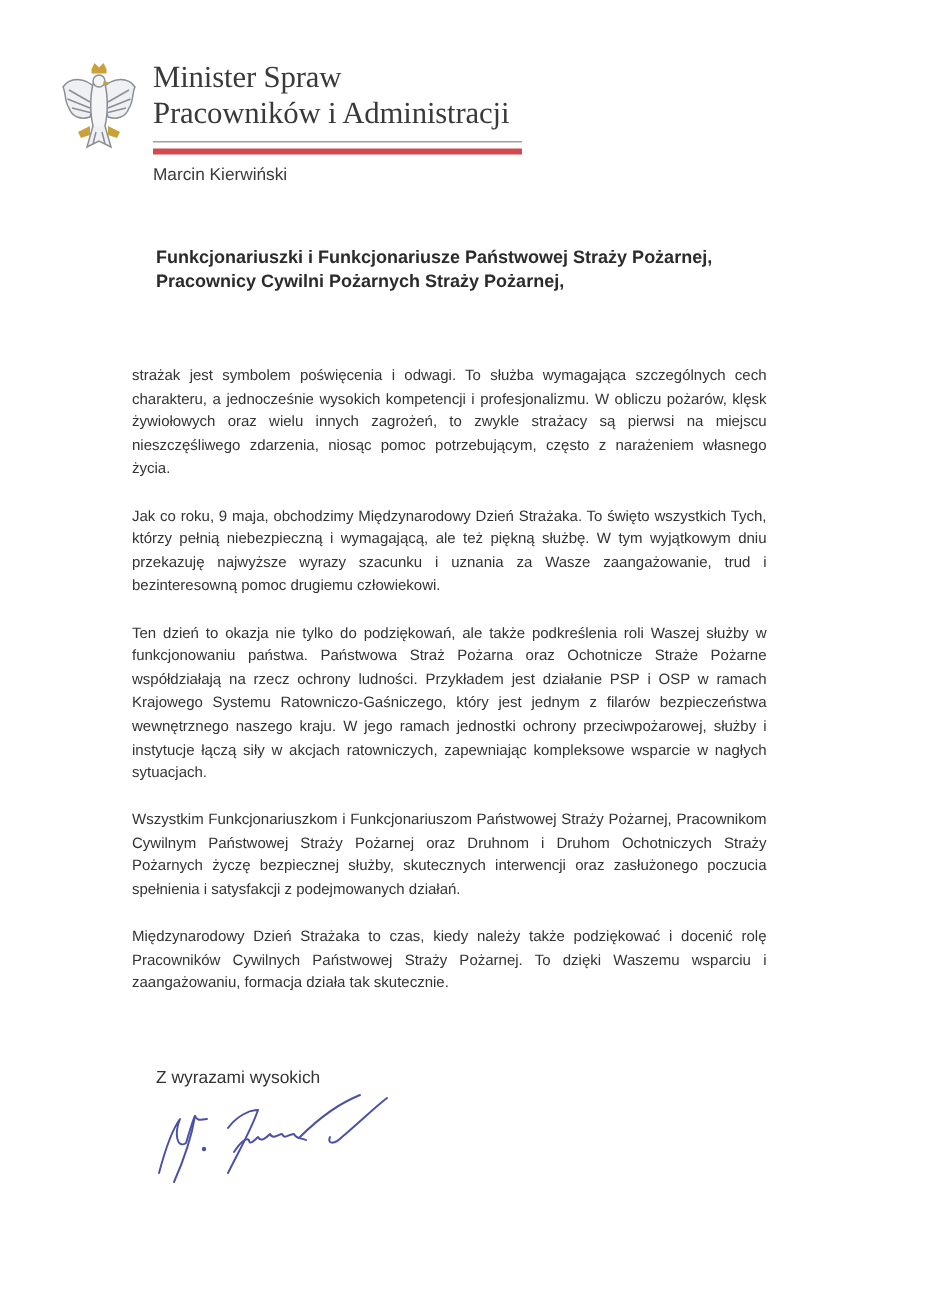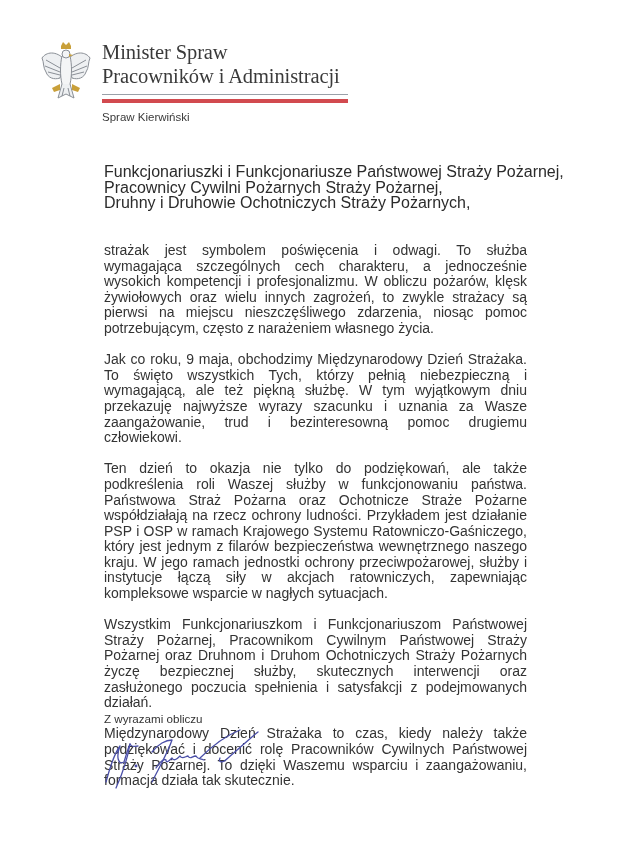--- a/index.html
+++ b/index.html
@@ -5,22 +5,22 @@
   html, body { margin:0; padding:0; }
   body {
     width:626px; height:864px; background:#ffffff; position:relative; overflow:hidden;
     font-family:"Liberation Sans", "DejaVu Sans", sans-serif; color:#2b2b2b;
   }
   .emblem { position:absolute; left:38px; top:38px; width:56px; height:70px; }
   .title { position:absolute; left:102px; top:40px; font-size:20.5px; line-height:24px; color:#3a3a3a; letter-spacing:-0.1px;font-family:Liberation Serif, serif; }
   .rule-gray { position:absolute; left:102px; top:94px; width:246px; height:1px; background:#9aa0a8; }
   .rule-red { position:absolute; left:102px; top:99px; width:246px; height:4px; background:#d24a4f; }
   .minister-name { position:absolute; left:102px; top:111px; font-size:11.5px; color:#3a3a3a; }
-  .salutation { position:absolute; left:104px; top:164px; font-size:16px; font-weight:normal; line-height:15.5px; color:#2b2b2b; }
-  .body { position:absolute; left:104px; top:243px; width:423px; font-size:14px; line-height:15.6px; color:#333; }
+  .salutation { position:absolute; left:104px; top:164px; font-size:12px; font-weight:bold; line-height:15.5px; color:#2b2b2b; }
+  .body { position:absolute; left:88px; top:243px; width:423px; font-size:10px; line-height:15.6px; color:#333; }
   .body p { margin:0 0 15.6px 0; text-align:justify; }
   .closing { position:absolute; left:104px; top:712px; font-size:11.6px; color:#333; }
   .signature { position:absolute; left:100px; top:722px; width:180px; height:70px; }
 </style>
 </head>
 <body>
 
 <svg class="emblem" viewBox="0 0 56 70">
   <g fill="none" stroke="#8a8f96" stroke-width="1">
 
@@ -43,37 +43,36 @@
   <path d="M14 50 L22 46 L22 52 L16 54 Z" fill="#c9a03a"></path>
   <path d="M42 50 L34 46 L34 52 L40 54 Z" fill="#c9a03a"></path>
 </svg>
 
 <div class="title">
   <div>Minister Spraw</div>
   <div>Pracowników i Administracji</div>
 </div>
 <div class="rule-gray"></div>
 <div class="rule-red"></div>
-<div class="minister-name">Spraw Kierwiński</div>
+<div class="minister-name">Marcin Kierwiński</div>
 
 <div class="salutation">
   <div>Funkcjonariuszki i Funkcjonariusze Państwowej Straży Pożarnej,</div>
   <div>Pracownicy Cywilni Pożarnych Straży Pożarnej,</div>
-  <div>Druhny i Druhowie Ochotniczych Straży Pożarnych,</div>
 </div>
 
 <div class="body">
   <p>strażak jest symbolem poświęcenia i odwagi. To służba wymagająca szczególnych cech charakteru, a jednocześnie wysokich kompetencji i profesjonalizmu. W obliczu pożarów, klęsk żywiołowych oraz wielu innych zagrożeń, to zwykle strażacy są pierwsi na miejscu nieszczęśliwego zdarzenia, niosąc pomoc potrzebującym, często z narażeniem własnego życia.</p>
   <p>Jak co roku, 9 maja, obchodzimy Międzynarodowy Dzień Strażaka. To święto wszystkich Tych, którzy pełnią niebezpieczną i wymagającą, ale też piękną służbę. W tym wyjątkowym dniu przekazuję najwyższe wyrazy szacunku i uznania za Wasze zaangażowanie, trud i bezinteresowną pomoc drugiemu człowiekowi.</p>
   <p>Ten dzień to okazja nie tylko do podziękowań, ale także podkreślenia roli Waszej służby w funkcjonowaniu państwa. Państwowa Straż Pożarna oraz Ochotnicze Straże Pożarne współdziałają na rzecz ochrony ludności. Przykładem jest działanie PSP i OSP w ramach Krajowego Systemu Ratowniczo-Gaśniczego, który jest jednym z filarów bezpieczeństwa wewnętrznego naszego kraju. W jego ramach jednostki ochrony przeciwpożarowej, służby i instytucje łączą siły w akcjach ratowniczych, zapewniając kompleksowe wsparcie w nagłych sytuacjach.</p>
   <p>Wszystkim Funkcjonariuszkom i Funkcjonariuszom Państwowej Straży Pożarnej, Pracownikom Cywilnym Państwowej Straży Pożarnej oraz Druhnom i Druhom Ochotniczych Straży Pożarnych życzę bezpiecznej służby, skutecznych interwencji oraz zasłużonego poczucia spełnienia i satysfakcji z podejmowanych działań.</p>
   <p>Międzynarodowy Dzień Strażaka to czas, kiedy należy także podziękować i docenić rolę Pracowników Cywilnych Państwowej Straży Pożarnej. To dzięki Waszemu wsparciu i zaangażowaniu, formacja działa tak skutecznie.</p>
 </div>
 
-<div class="closing">Z wyrazami obliczu</div>
+<div class="closing">Z wyrazami wysokich</div>
 
 <svg class="signature" viewBox="0 0 180 70">
   <g fill="none" stroke="#4a4fa8" stroke-width="1.3" stroke-linecap="round" stroke-linejoin="round">
     <path d="M6 60 C10 45, 14 32, 20 24 C16 34, 18 44, 24 40 C26 34, 28 26, 30 22 C32 26, 34 24, 38 24"></path>
     <path d="M30 22 C28 34, 24 48, 16 66"></path>
     <circle cx="36" cy="44" r="0.8" fill="#4a4fa8"></circle>
     <path d="M52 30 C58 22, 66 18, 72 18 C68 30, 60 44, 52 60"></path>
     <path d="M56 46 C60 40, 64 36, 66 38 C66 42, 70 38, 72 36 C74 40, 78 36, 80 34 C82 38, 86 34, 88 34 C90 38, 92 34, 96 34 C98 38, 100 36, 104 38"></path>
     <path d="M100 36 C110 26, 125 14, 140 8"></path>
     <path d="M120 36 C118 40, 122 42, 128 36 C140 26, 150 16, 158 10"></path>

